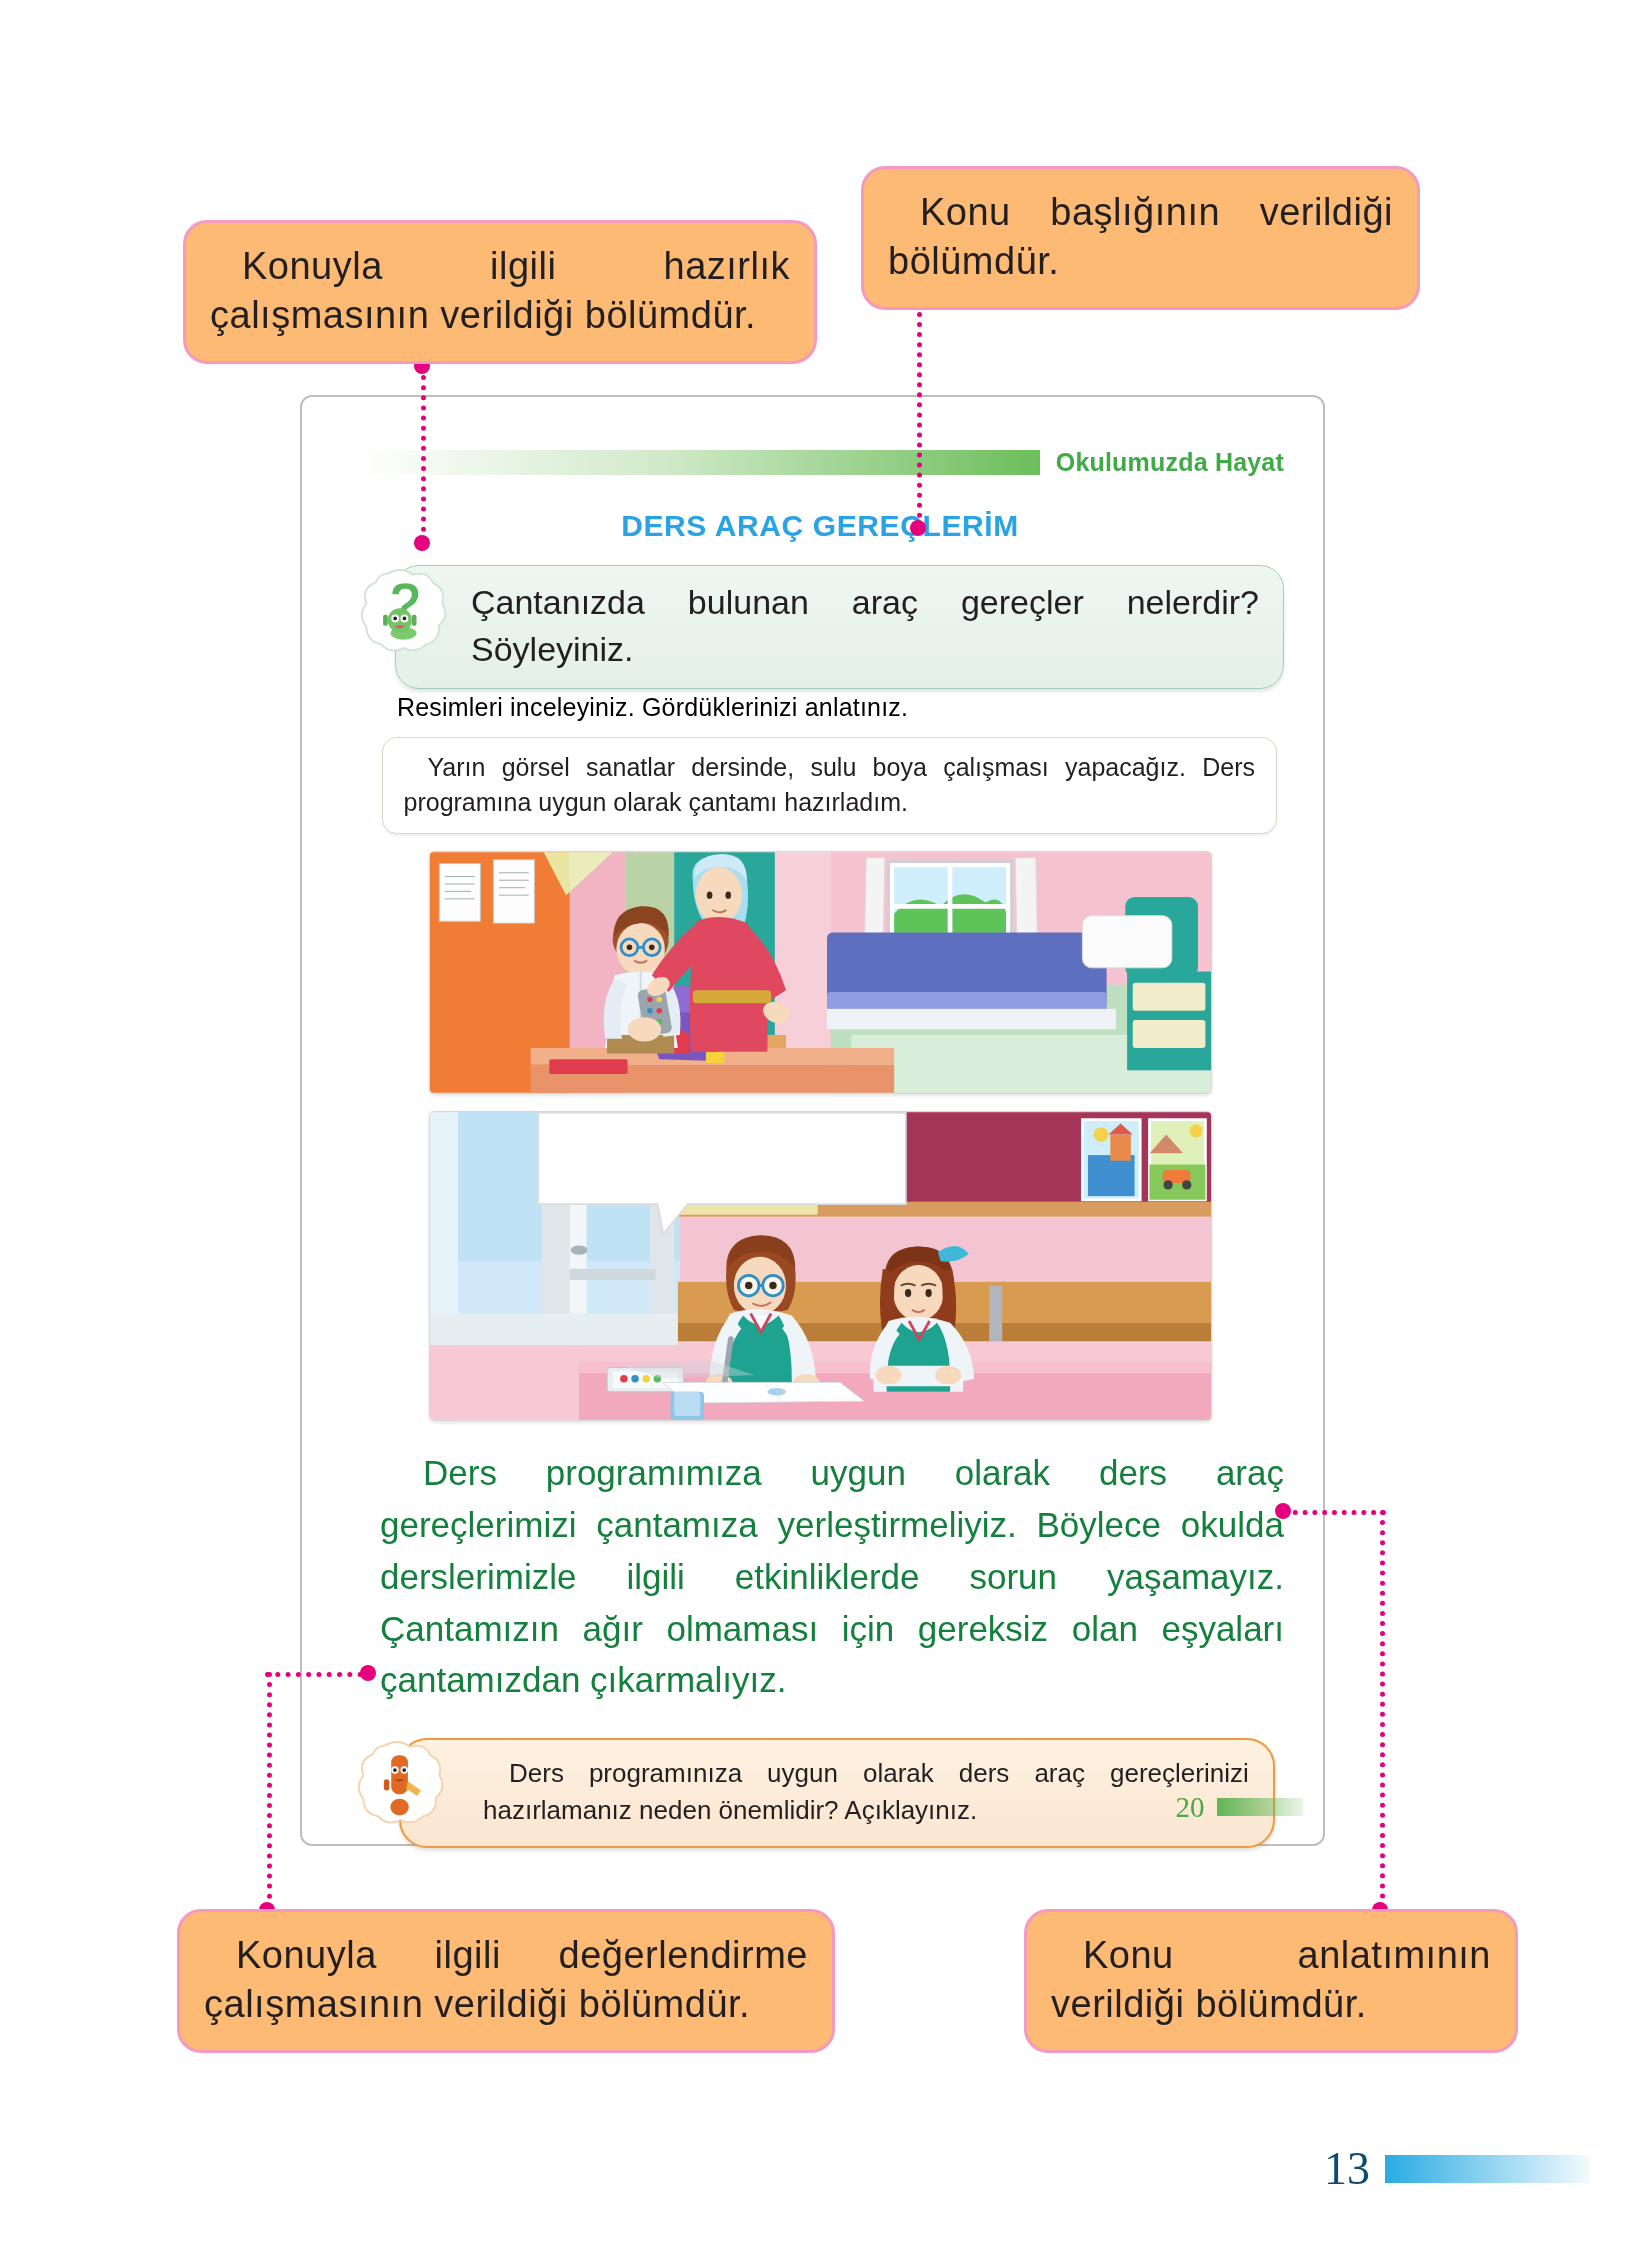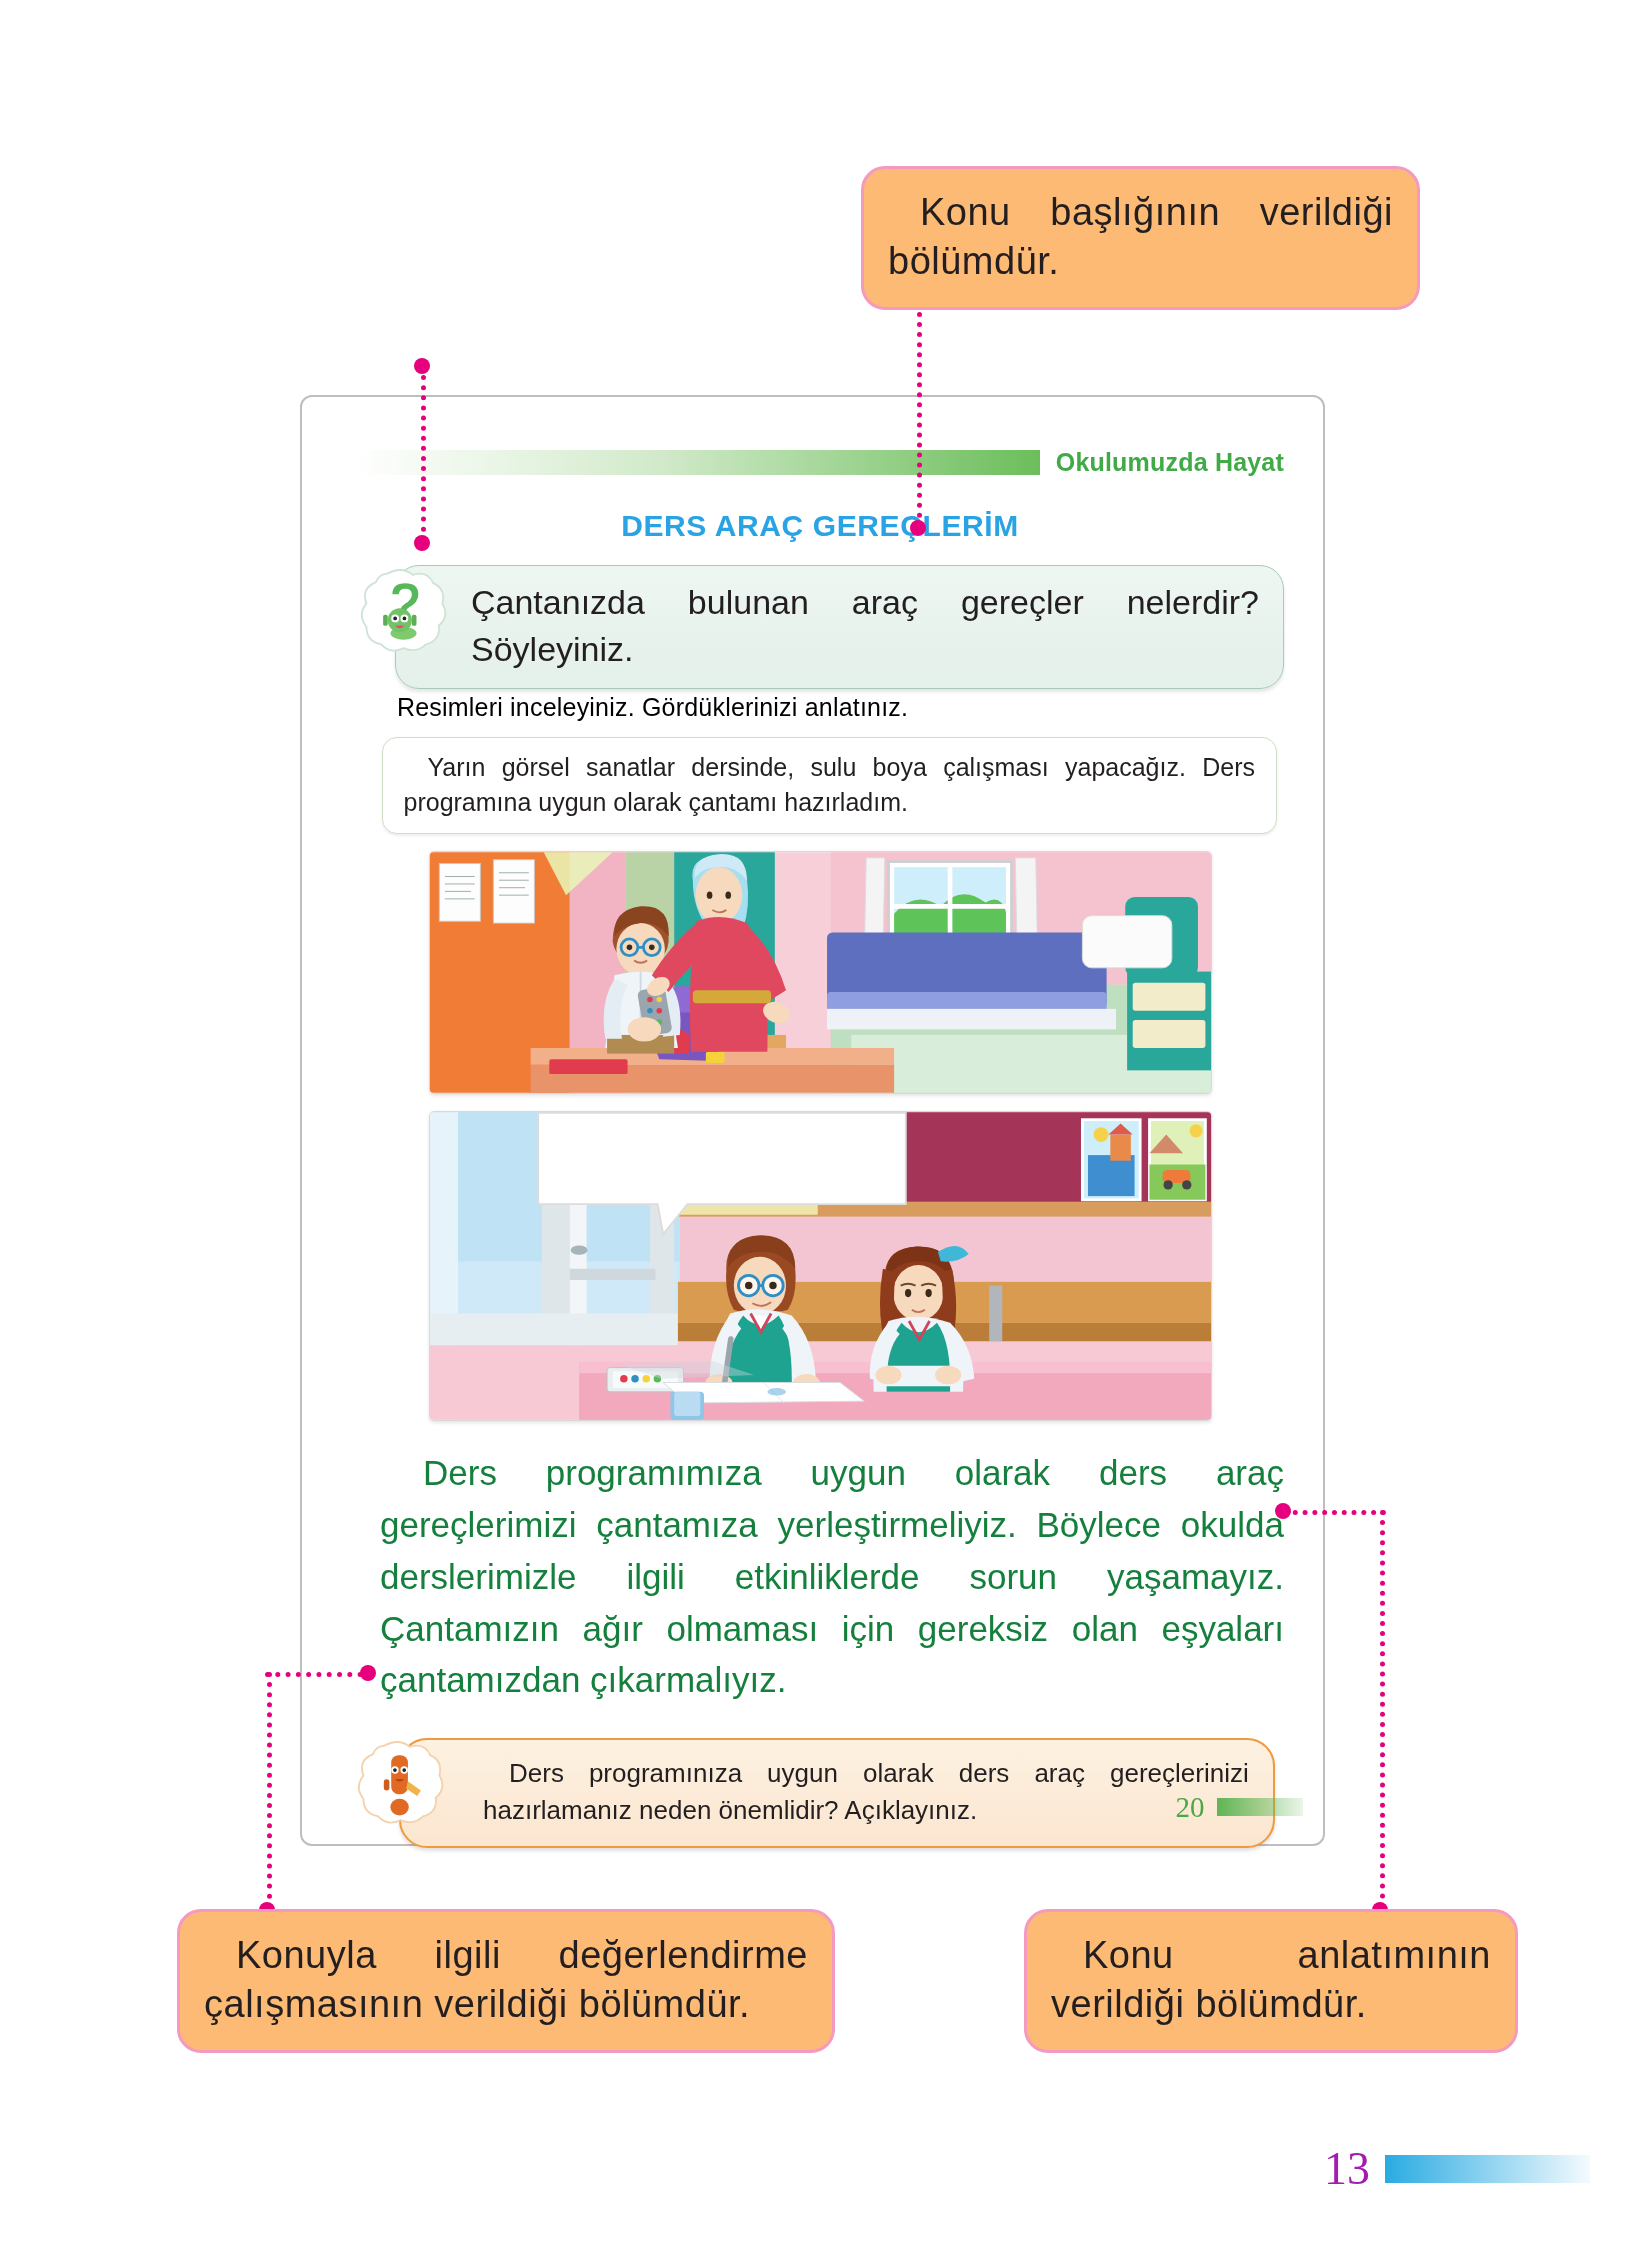--- a/index.html
+++ b/index.html
@@ -238,21 +238,21 @@
   
   #master-folio {
     position: absolute;
     right: 37px;
     bottom: 65px;
     display: flex;
     align-items: center;
     z-index: 20;
   }
   #master-folio .num {
-    color: #a21caf;
+    color: #0c4a6e;
     font-family: "Liberation Serif", serif;
     font-size: 46px;
     margin-right: 15px;
   }
   #master-folio .bar {
     width: 205px;
     height: 28px;
     background: linear-gradient(to right, #29abe2 0%, rgba(41,171,226,0.05) 100%);
   }
 </style>
@@ -272,20 +272,23 @@
   <div class="dot-h" style="left:265px; top:1672px; width:108px;"></div>
   <div class="dot-v" style="left:267px; top:1672px; height:237px;"></div>
   <div class="dot" style="left:360px; top:1665px;"></div>
   <div class="dot" style="left:259px; top:1902px;"></div>
 
   <div class="dot-h" style="left:1283px; top:1510px; width:103px;"></div>
   <div class="dot-v" style="left:1380px; top:1510px; height:399px;"></div>
   <div class="dot" style="left:1275px; top:1503px;"></div>
   <div class="dot" style="left:1372px; top:1902px;"></div>
 
+  <div class="callout tl">
+    <span class="ind"></span><span>Konuyla ilgili hazırlık çalışmasının verildiği bölümdür.</span>
+  </div>
 
   <div class="callout tr">
     <span class="ind"></span><span>Konu başlığının verildiği bölümdür.</span>
   </div>
 
   <div class="callout bl">
     <span class="ind"></span><span>Konuyla ilgili değerlendirme çalışmasının verildiği bölümdür.</span>
   </div>
 
   <div class="callout br">

